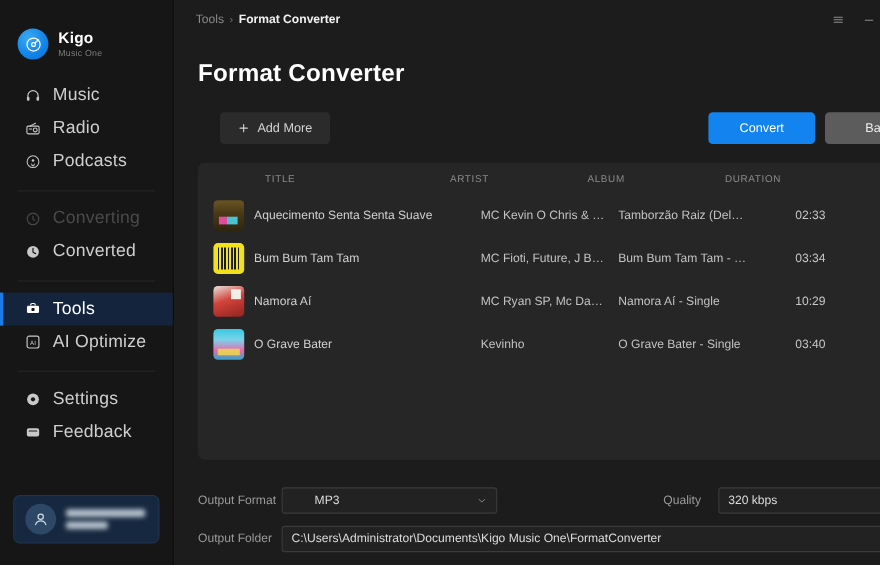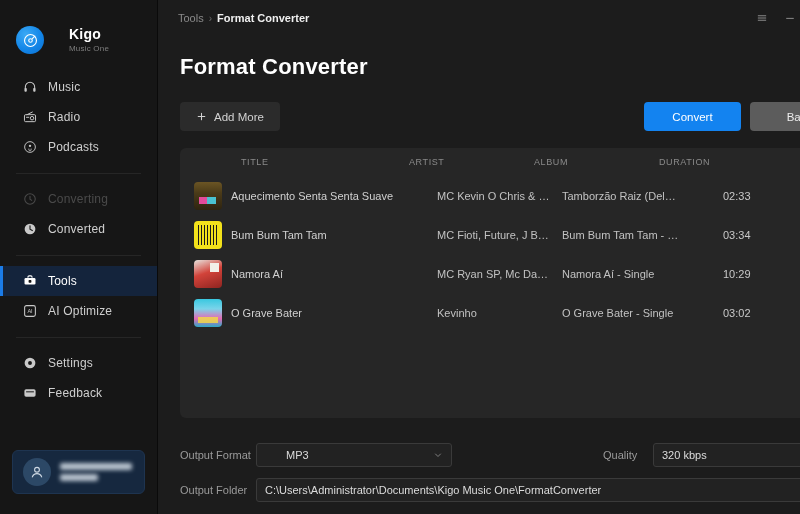--- a/index.html
+++ b/index.html
@@ -19,21 +19,21 @@
   
   .sidebar {
     width: 158px; height: 514px;
     background: #161616;
     display: flex; flex-direction: column;
     flex-shrink: 0;
     border-right: 1px solid #0a0a0a;
   }
   .brand {
     display: flex; align-items: center;
-    gap: 25px;
+    gap: 9px;
     padding: 18px 0 0 16px;
     height: 62px;
   }
   .brand-logo {
     width: 28px; height: 28px; border-radius: 50%;
     background: radial-gradient(circle at 35% 30%, #3aa9f5 0%, #1386e8 55%, #0b6fd0 100%);
     display: flex; align-items: center; justify-content: center;
     flex-shrink: 0;
   }
   .brand-logo svg { display:block; }
@@ -51,21 +51,21 @@
     position: relative;
     display: flex; align-items: center;
     gap: 11px;
     height: 30px;
     padding-left: 22px;
     margin: 0 0 0 0;
     cursor: pointer;
   }
   .nav-item .ico { width: 15px; height: 15px; flex-shrink:0; display:flex; align-items:center; justify-content:center; }
   .nav-item .ico svg { display:block; }
-  .nav-label { font-size: 12px; color: #cfcfcf; letter-spacing: .2px; white-space: nowrap; }
+  .nav-label { font-size: 16px; color: #cfcfcf; letter-spacing: .2px; white-space: nowrap; }
   .nav-item.dim .nav-label { color: #4a4a4a; }
   .nav-item.dim .ico svg { stroke: #4a4a4a; fill: none; }
   .nav-item.active { background: #14243c; }
   .nav-item.active::before {
     content: ""; position: absolute; left: 0; top: 0;
     width: 3px; height: 100%; background: #1b7ce8;
   }
   .nav-item.active .nav-label { color: #ffffff; }
   .nav-sep { height: 1px; background: #262626; margin: 11px 16px 10px 16px; }
 
@@ -129,20 +129,21 @@
 
   .toolbar { display: flex; align-items: center; margin-top: 22px; gap: 10px; }
   .tb-btn {
     height: 29px; padding: 0 16px;
     background: #2b2b2b;
     border: none; border-radius: 4px;
     color: #d2d2d2; font-size: 11.5px;
     display: flex; align-items: center; gap: 7px;
     cursor: pointer;
     font-family: "Liberation Sans", sans-serif;
+    margin-left: 20px;
   }
   .tb-btn svg { display: block; }
   .tb-right { margin-left: auto; display: flex; gap: 9px; }
   .btn-convert {
     width: 97px; height: 29px; border-radius: 4px;
     background: #1383f0; color: #ffffff;
     font-size: 11.5px; border: none; cursor: pointer;
     display: flex; align-items: center; justify-content: center;
     font-family: "Liberation Sans", sans-serif;
   }
@@ -498,21 +499,21 @@
                 <path d="M4.1 4.3l.65 8.4h6.5l.65-8.4"></path>
               </svg>
             </div>
           </div>
 
           <div class="trow">
             <div class="art a4"></div>
             <div class="cell t">O Grave Bater</div>
             <div class="cell ar">Kevinho</div>
             <div class="cell al">O Grave Bater - Single</div>
-            <div class="cell du">03:02</div>
+            <div class="cell du">03:40</div>
             <div class="cell ac">
               <svg width="13" height="13" viewBox="0 0 16 16" fill="none" stroke="#9a9a9a" stroke-width="1.2" stroke-linecap="round">
                 <path d="M2.8 4.3h10.4"></path>
                 <path d="M6.3 4.3V3h3.4v1.3"></path>
                 <path d="M4.1 4.3l.65 8.4h6.5l.65-8.4"></path>
               </svg>
             </div>
           </div>
 
         </div>

